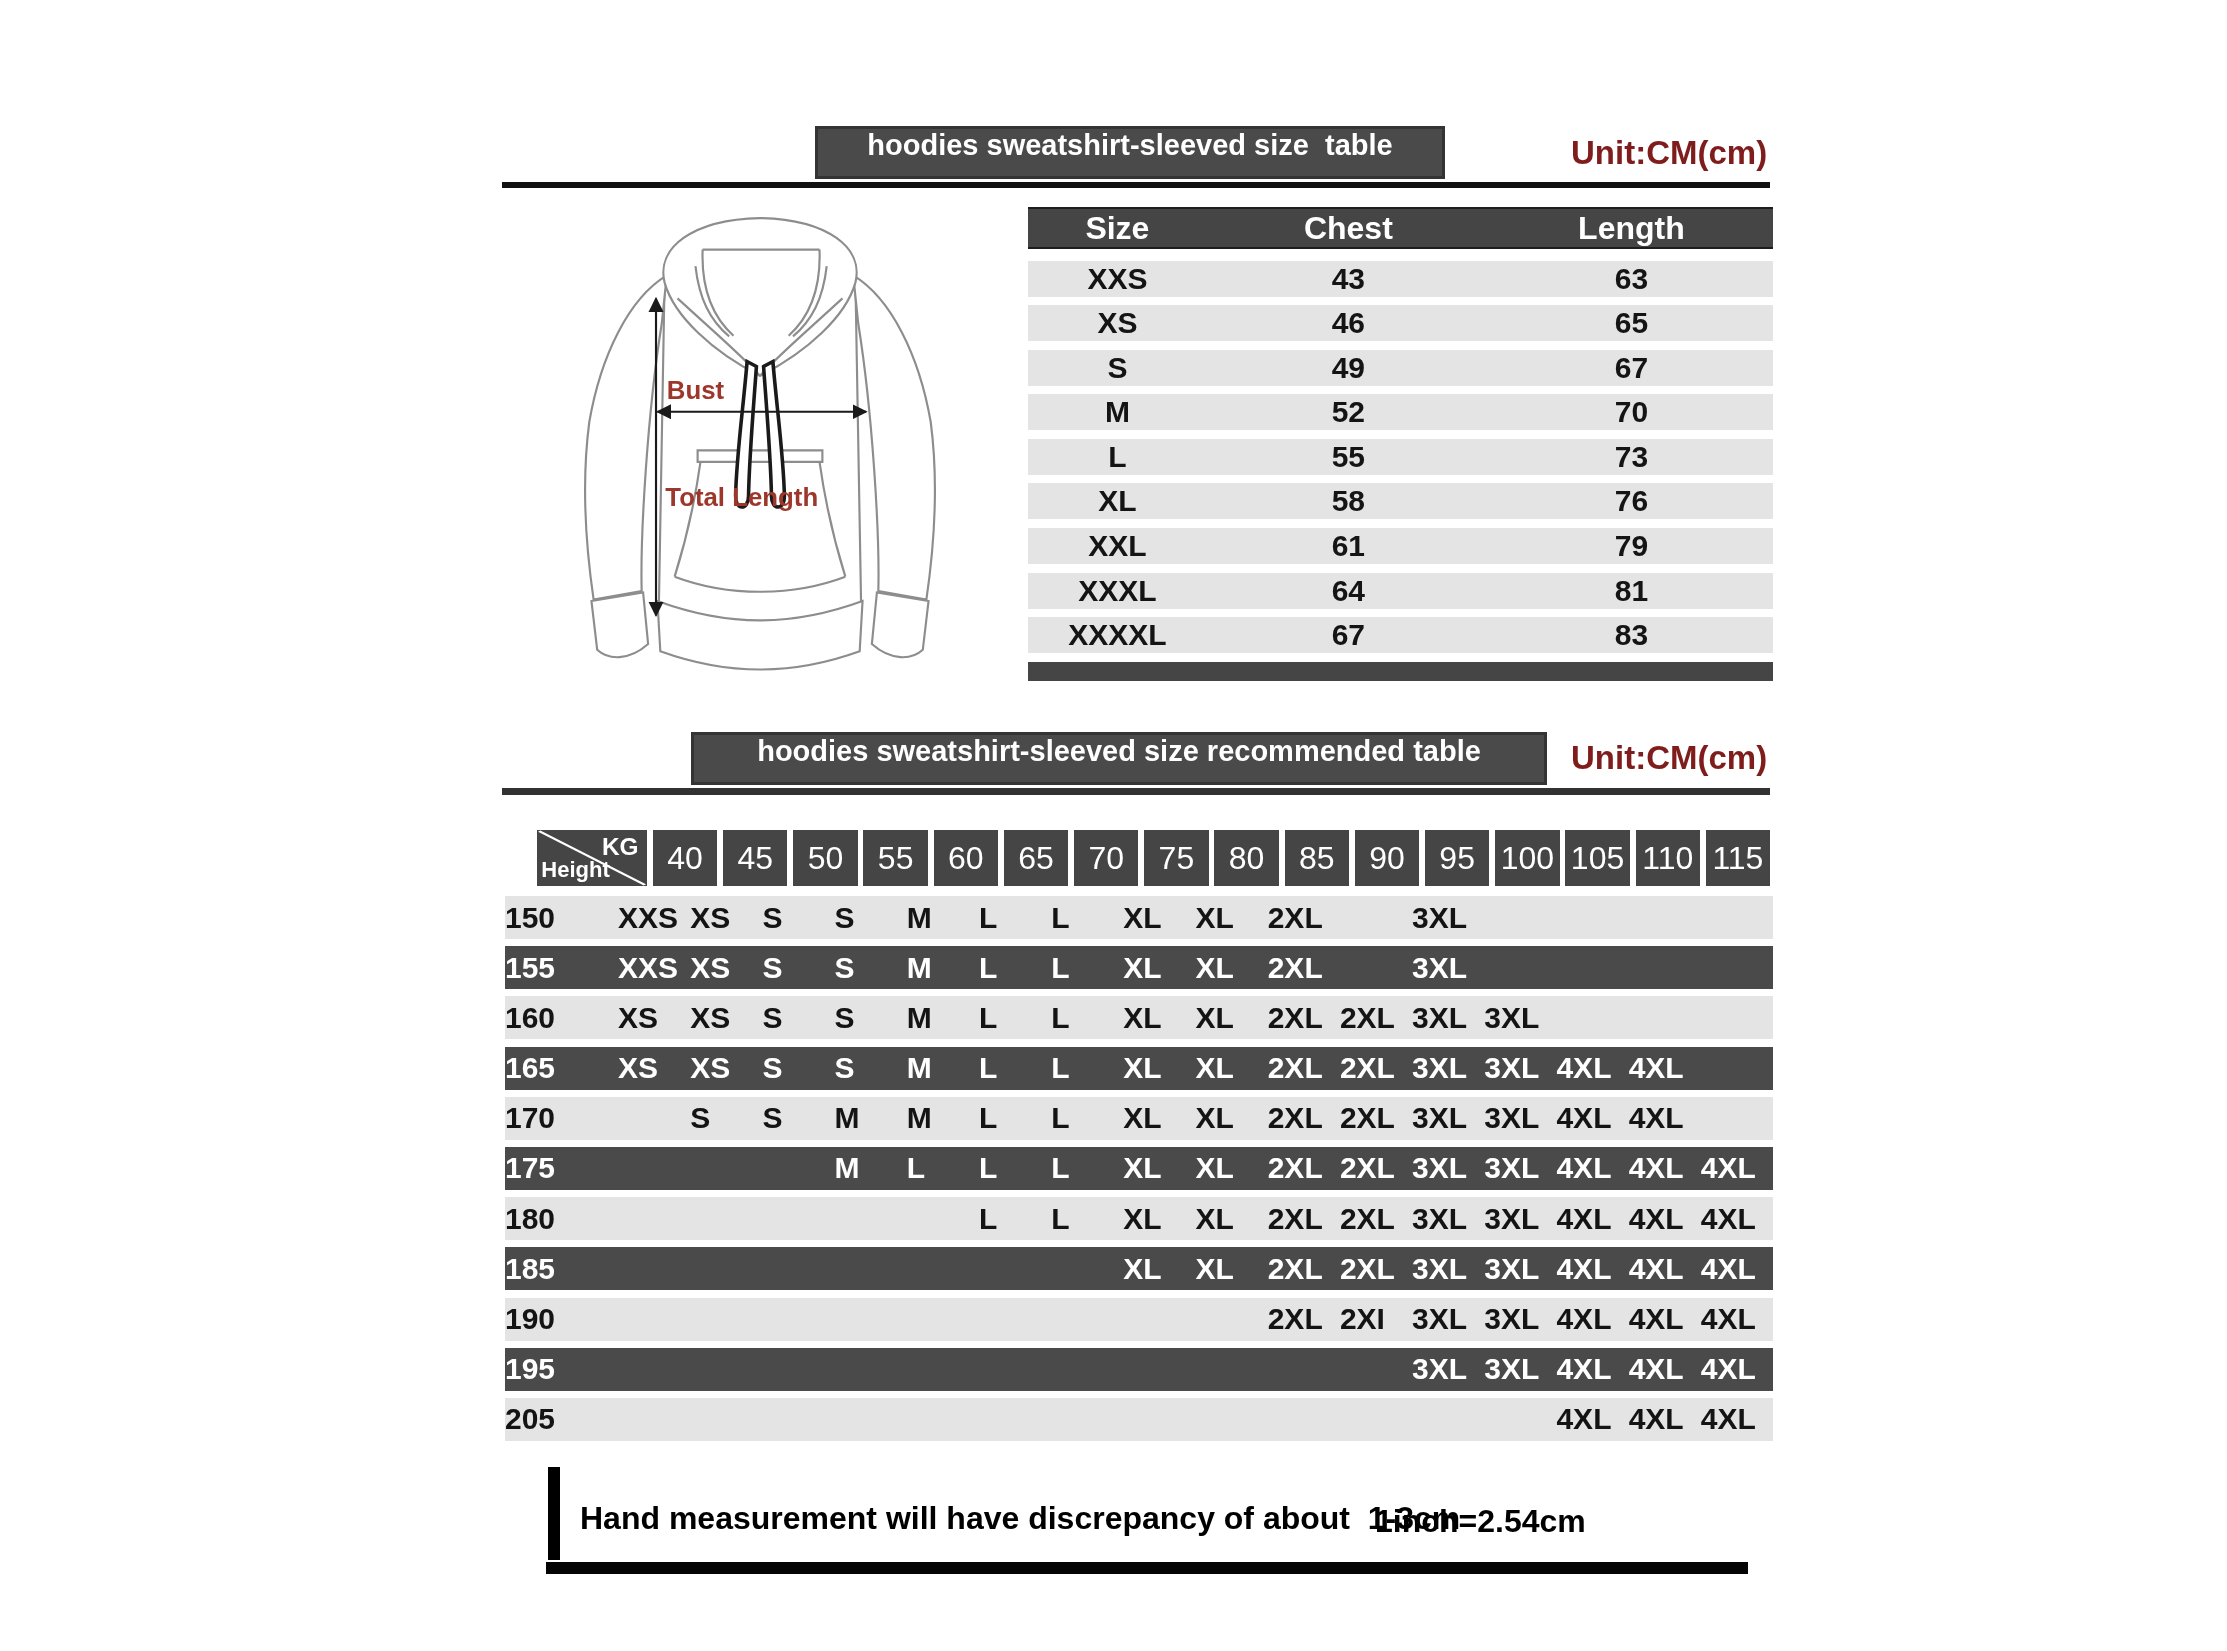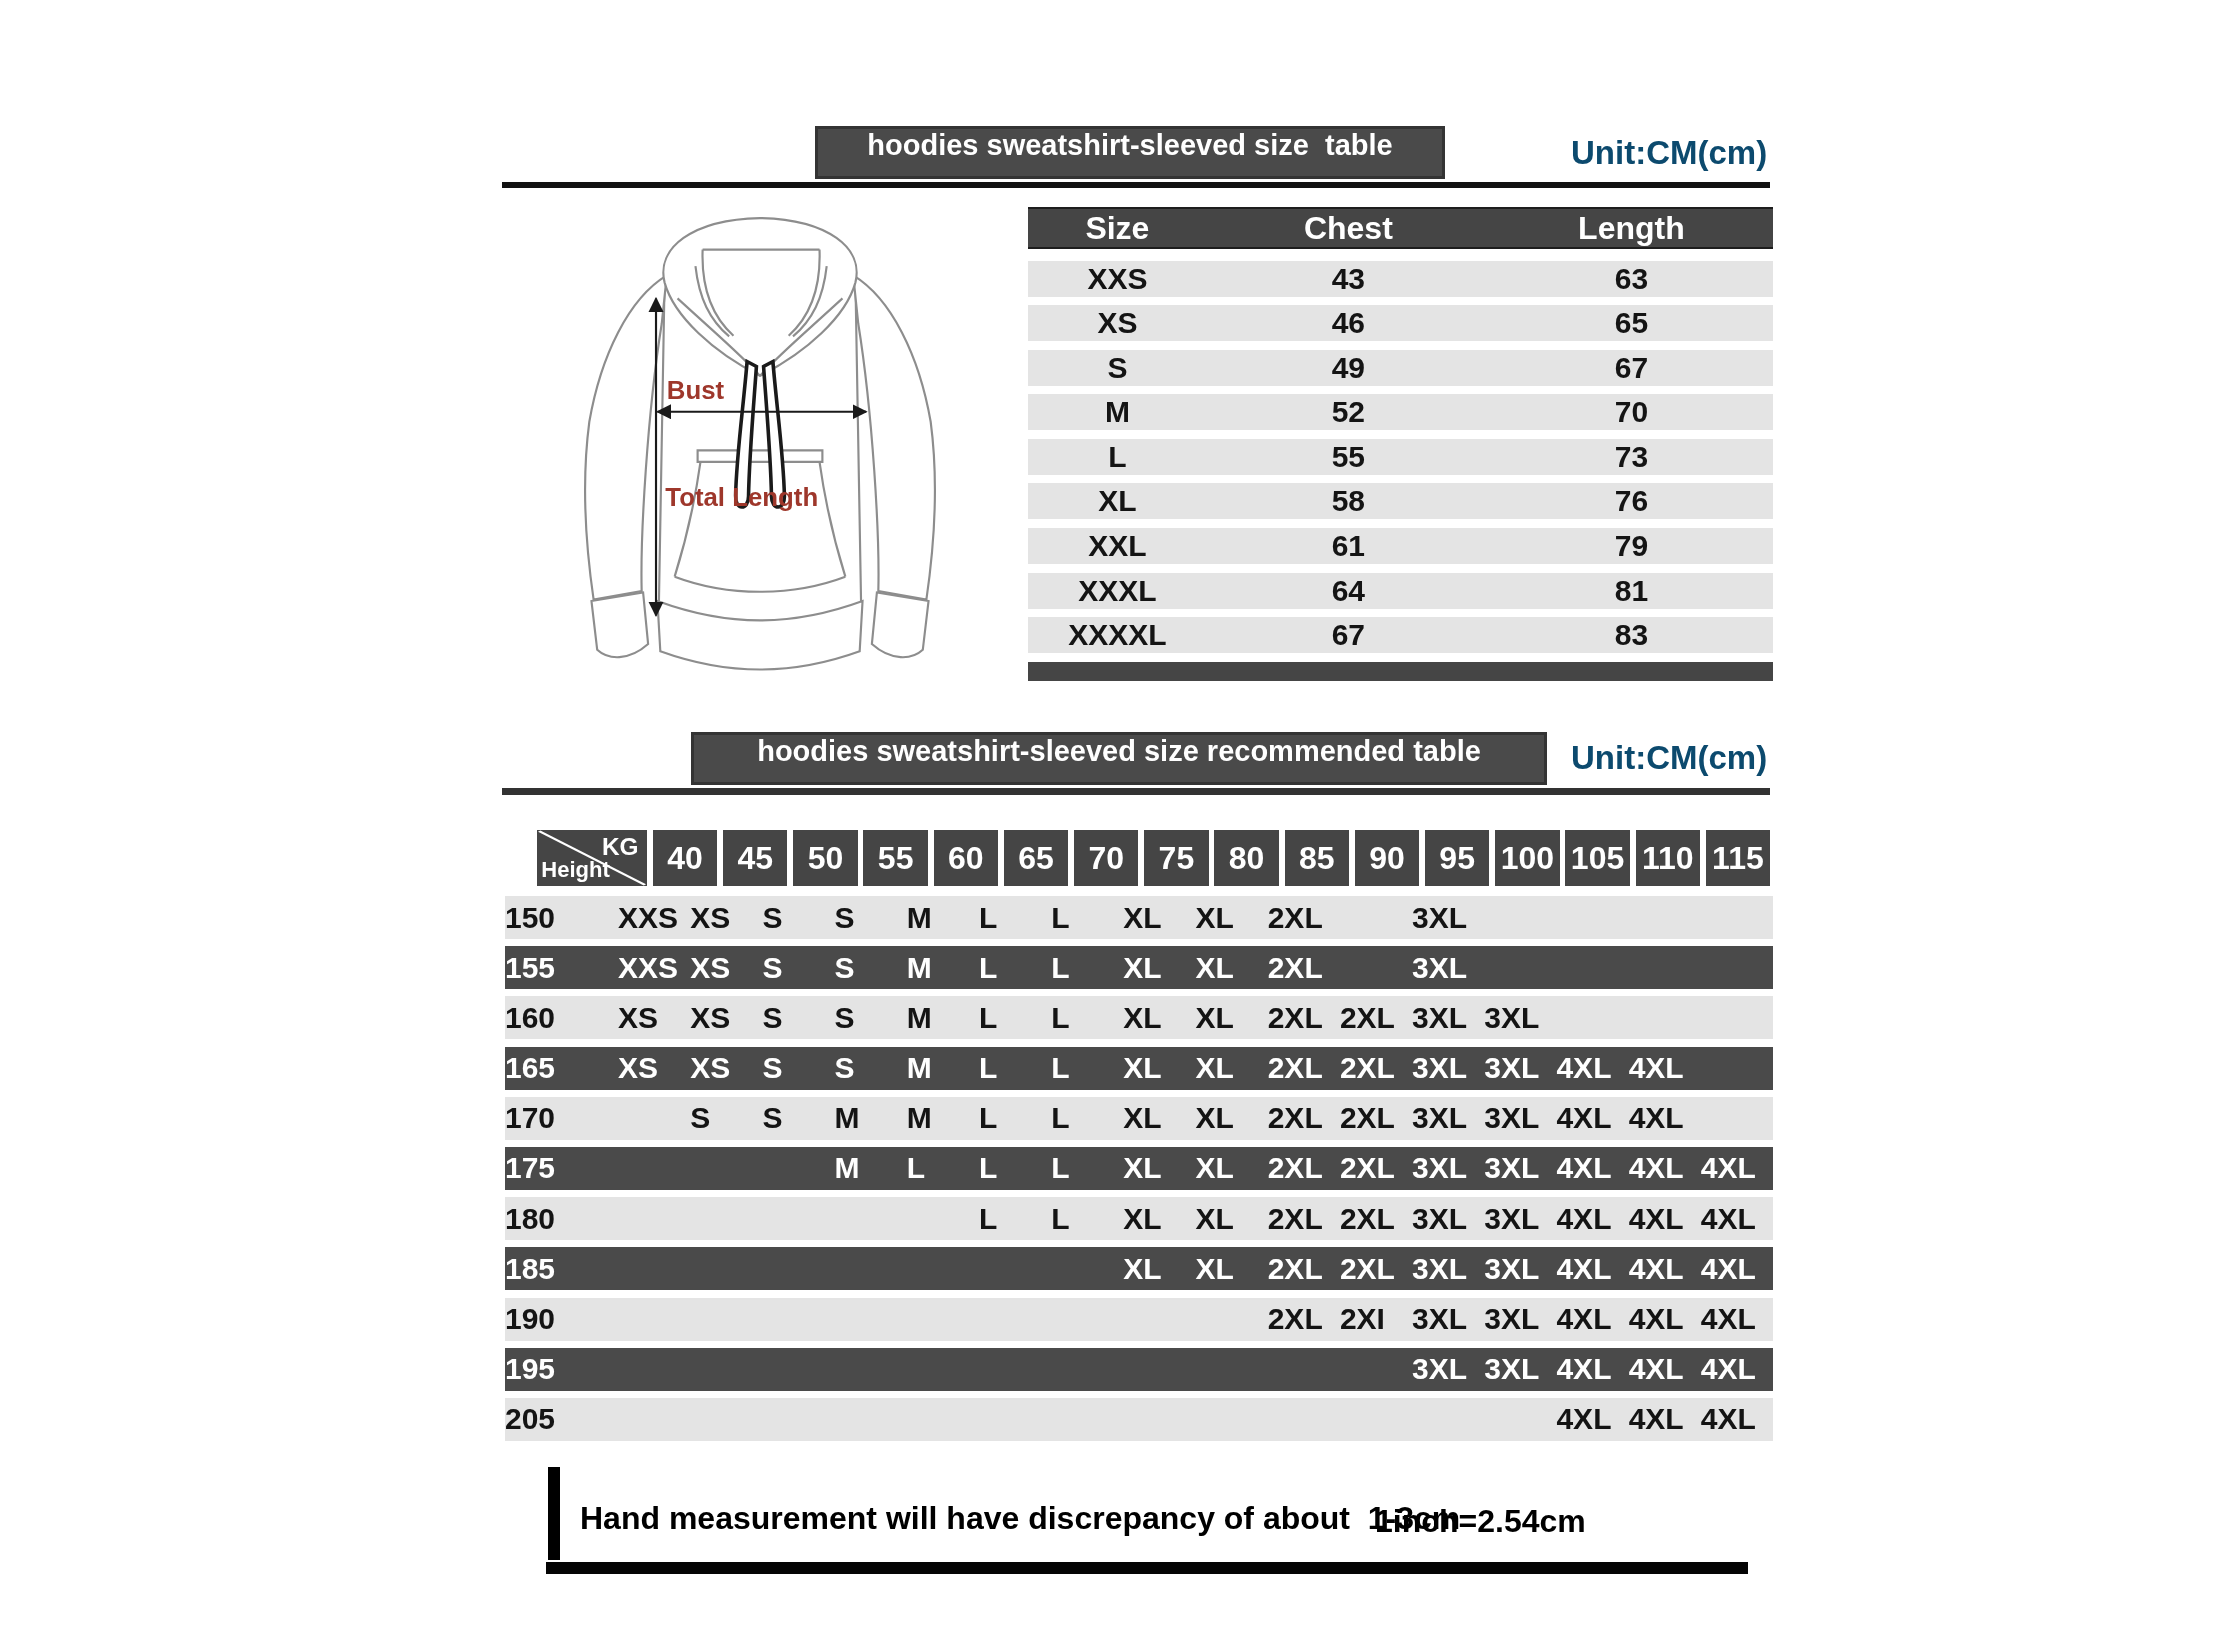--- a/index.html
+++ b/index.html
@@ -9,21 +9,21 @@
   }
   
   .title-box {
     position:absolute; background:#4a4a4a; border:3.6px solid #343434;
     display:flex; align-items:flex-start; justify-content:center;
     color:#ffffff; font-weight:bold; font-size:29px; white-space:pre-wrap;
     box-sizing:border-box;
   }
   .title1 { left:815px; top:126px; width:630px; height:53px; }
   .title2 { left:691px; top:732px; width:856px; height:53px; }
-  .unit { position:absolute; font-weight:bold; font-size:33px; color:#0c4a6e; white-space:pre; }
+  .unit { position:absolute; font-weight:bold; font-size:33px; color:#7f1d1d; white-space:pre; }
   .unit1 { left:1571px; top:134px; }
   .unit2 { left:1571px; top:739px; }
   .hr { position:absolute; background:#111; }
   .hr1 { left:502px; top:182px; width:1268px; height:5.7px; }
   .hr2 { left:502px; top:788px; width:1268px; height:7.2px; background:#323232; }
   
   .size-table { position:absolute; left:1028px; top:207px; width:745px; }
   .st-header {
     display:grid; grid-template-columns:24% 38% 38%; height:42px; align-items:center;
     background:#454545; color:#fff; font-size:32px; font-weight:bold; text-align:center;
@@ -33,21 +33,21 @@
   .st-row {
     display:grid; grid-template-columns:24% 38% 38%; height:36px; margin-bottom:8.6px;
     background:#e4e4e4; align-items:center; text-align:center;
     font-size:30px; font-weight:bold; color:#141414;
   }
   .st-footer { height:18.7px; background:#454545; margin-top:2.9px; }
   
   .matrix { position:absolute; left:505px; top:830px; width:1268px; }
   .mx-header { display:grid; grid-template-columns:113px repeat(16,1fr); height:56px;padding-left:32px; }
   .mx-h-cell {
-    margin:0 2.9px; background:#454545; color:#fff; font-size:32px; font-weight:bold;
+    margin:0 2.9px; background:#454545; color:#fff; font-size:32px; font-weight:normal;
     display:flex; align-items:center; justify-content:center;
   }
   .mx-corner { position:relative; margin:0 2.9px 0 0; background:#454545; color:#fff; }
   .mx-corner svg { position:absolute; left:0; top:0; width:100%; height:100%; }
   .corner-kg { position:absolute; top:2.9px; right:8.6px; font-size:24.4px; font-weight:bold; }
   .corner-height { position:absolute; bottom:2.9px; left:4.3px; font-size:22px; font-weight:bold; }
   .m-rows { margin-top:10px; }
   .m-row {
     display:grid; grid-template-columns:113px repeat(16,1fr); height:43px; margin-bottom:7.2px;
     align-items:center; text-align:left; font-size:30px; font-weight:bold;

